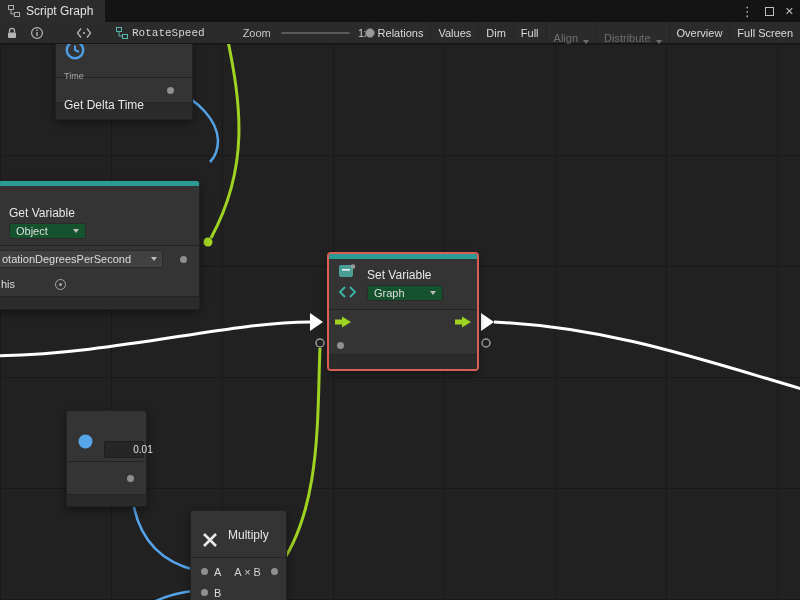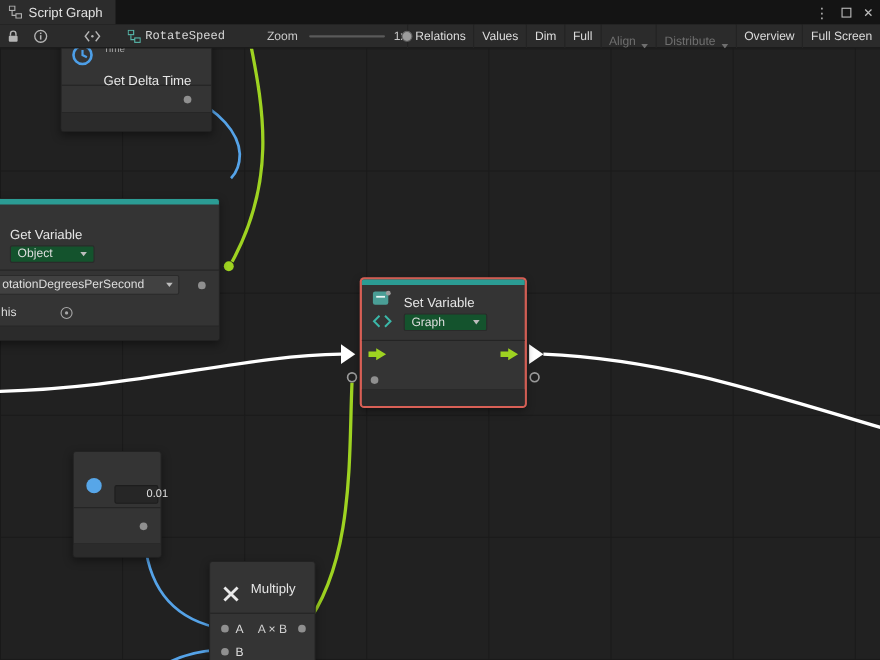--- a/index.html
+++ b/index.html
@@ -162,21 +162,21 @@
       <circle cx="208" cy="198" r="4.5" fill="#9ed321"></circle>
       <path d="M 276 527 C 322 468 317 372 320 304" stroke="#9ed321" stroke-width="3" fill="none"></path>
       <circle cx="320" cy="299" r="4" fill="none" stroke="#9c9c9c" stroke-width="1.5"></circle>
       <circle cx="486" cy="299" r="4" fill="none" stroke="#9c9c9c" stroke-width="1.5"></circle>
       <path d="M 174 46 C 198 56 217 76 218 96 C 218 106 215 113 210 118" stroke="#55a3e8" stroke-width="2.5" fill="none"></path>
       <path d="M 131 441 C 133 477 146 514 195 526" stroke="#55a3e8" stroke-width="2.5" fill="none"></path>
       <path d="M 146 562 C 160 554 178 548 196 547" stroke="#55a3e8" stroke-width="2.5" fill="none"></path>
     </svg>
 
     <div class="node" style="left:55px; top:-14px; width:138px;">
-      <div class="nheader" style="height:46px; padding:8px 8px 0 8px; gap:8px;">
+      <div class="nheader" style="height:46px; padding:8px 8px 0 8px; gap:8px;flex-direction:column;">
         <span>
           <svg width="22" height="22" viewBox="0 0 22 22">
               <circle cx="11" cy="11" r="8.2" fill="none" stroke="#4d9fe8" stroke-width="2.4"></circle>
               <path d="M11 6.5 V11 L15 13" fill="none" stroke="#4d9fe8" stroke-width="2"></path>
             </svg>
         </span>
         <div>
           <div class="ncat">Time</div>
           <div class="ntitle">Get Delta Time</div>
         </div>

